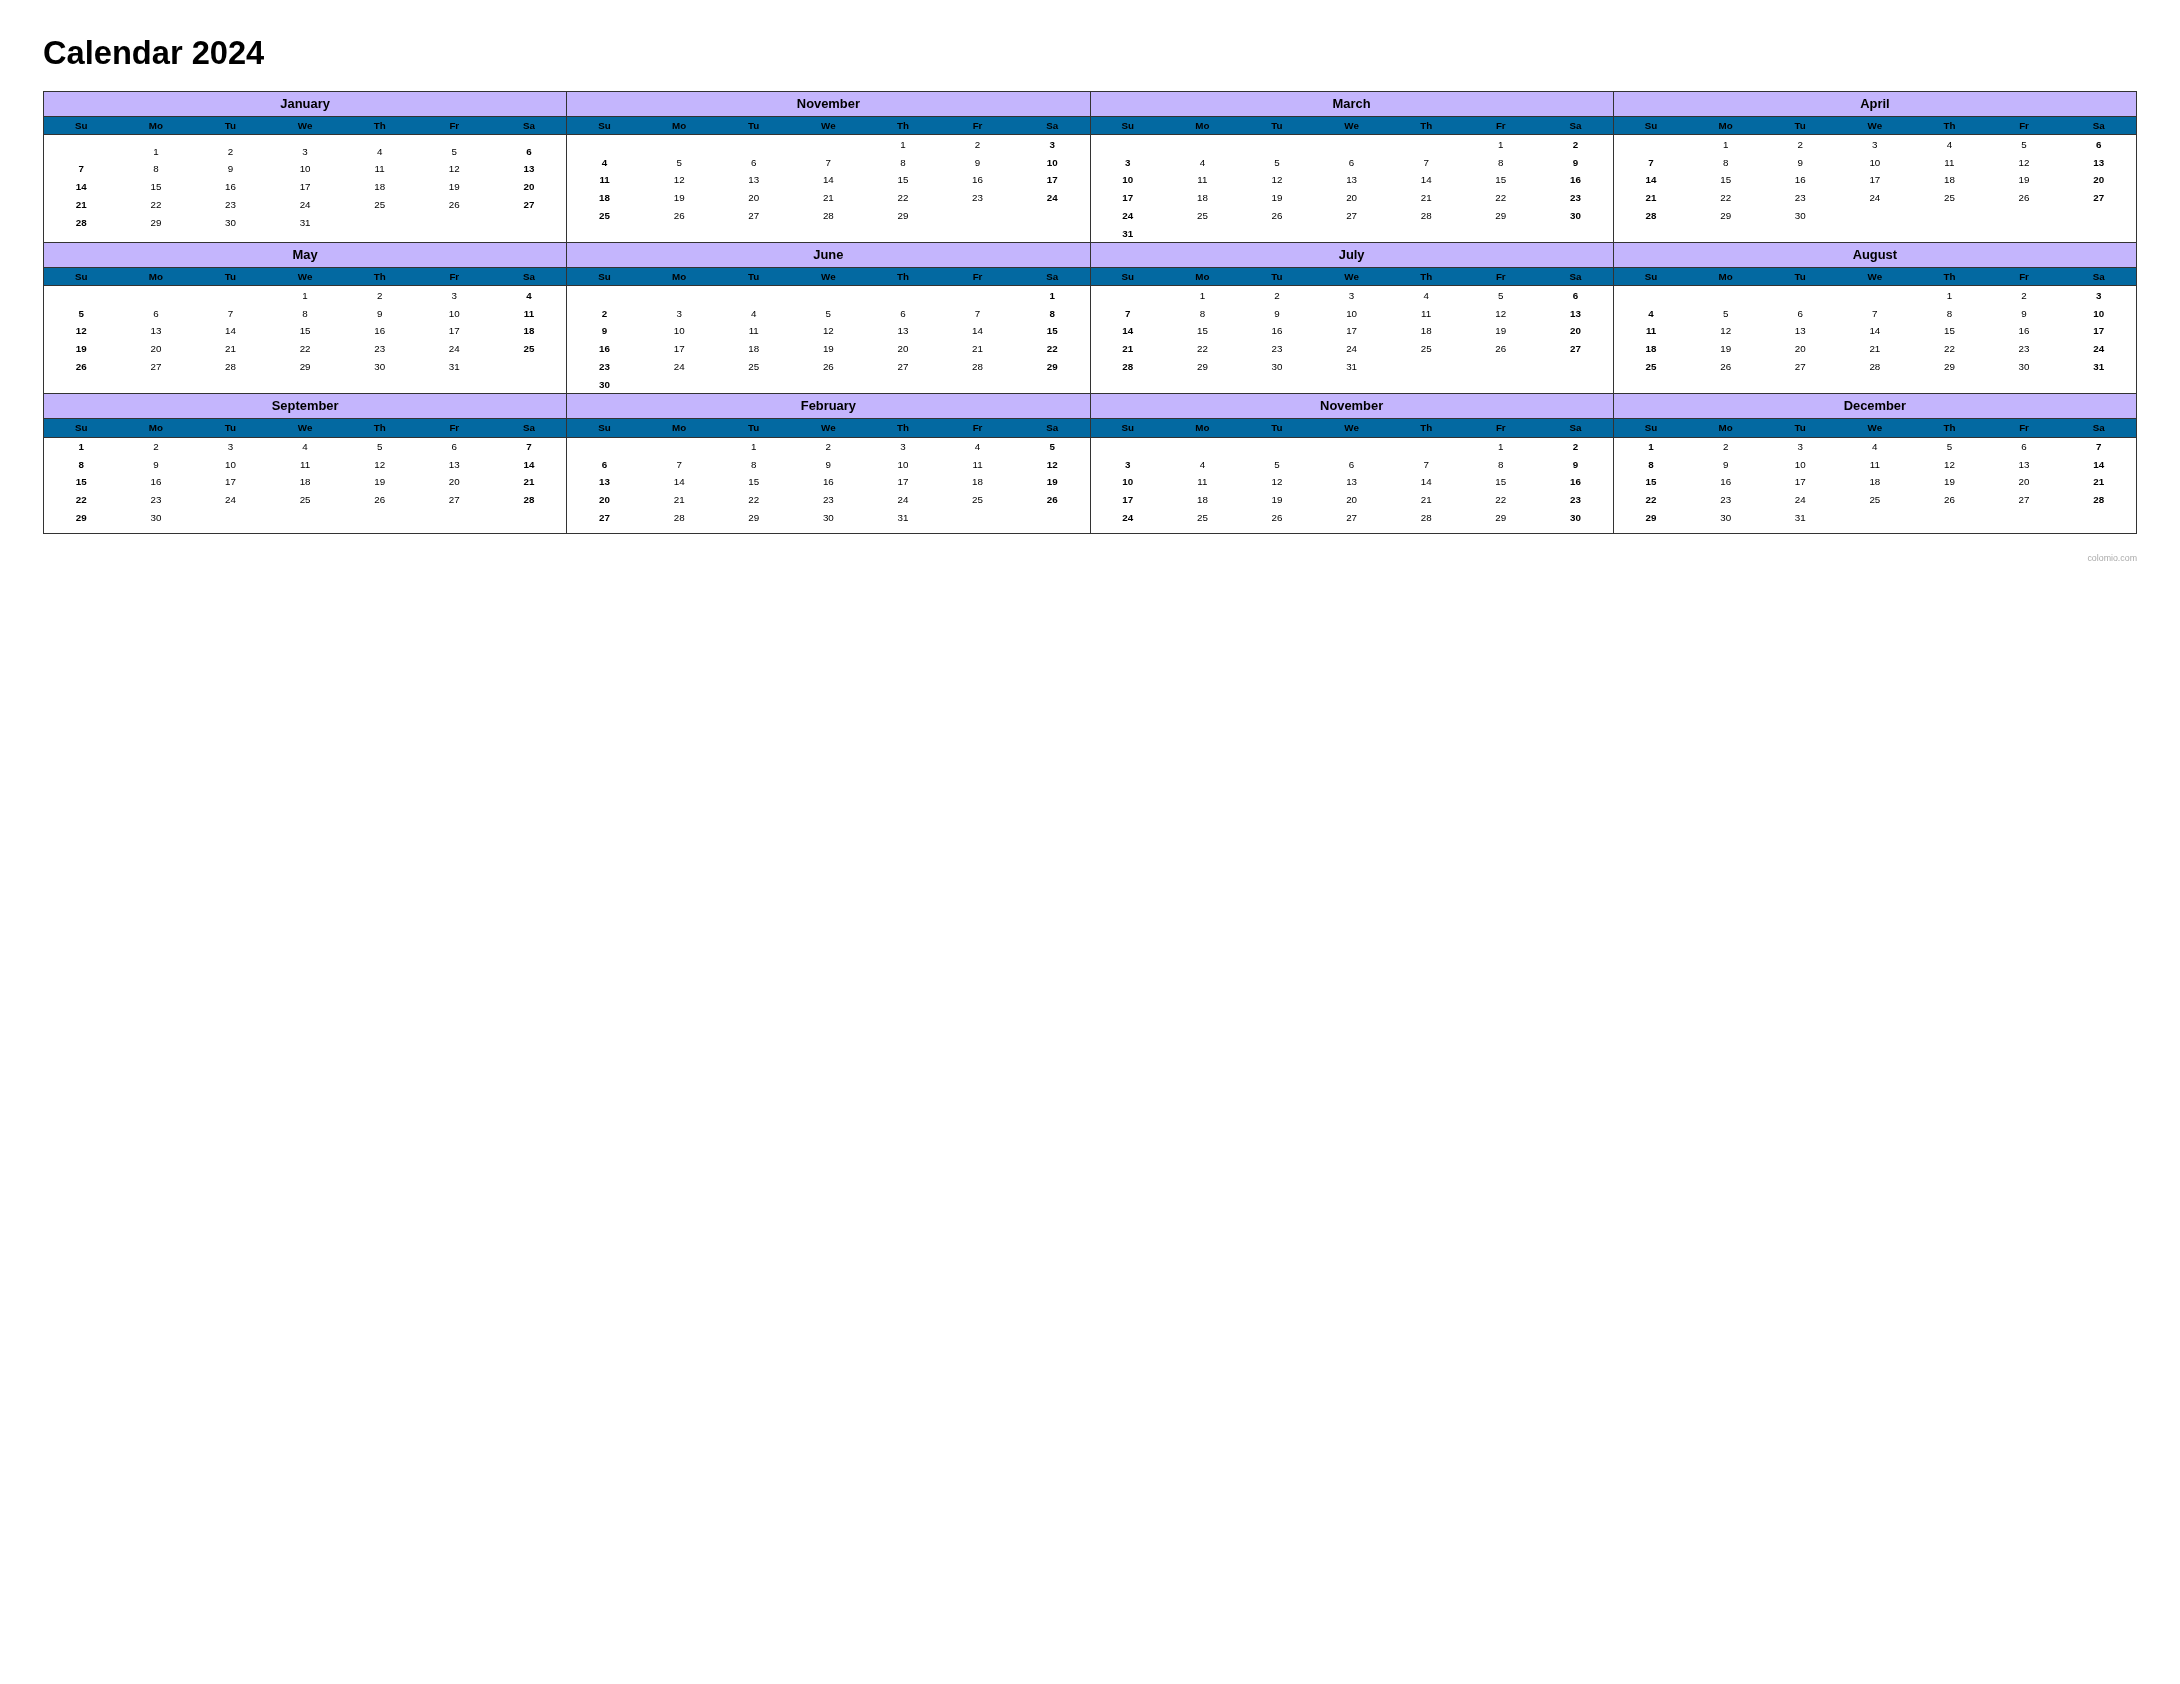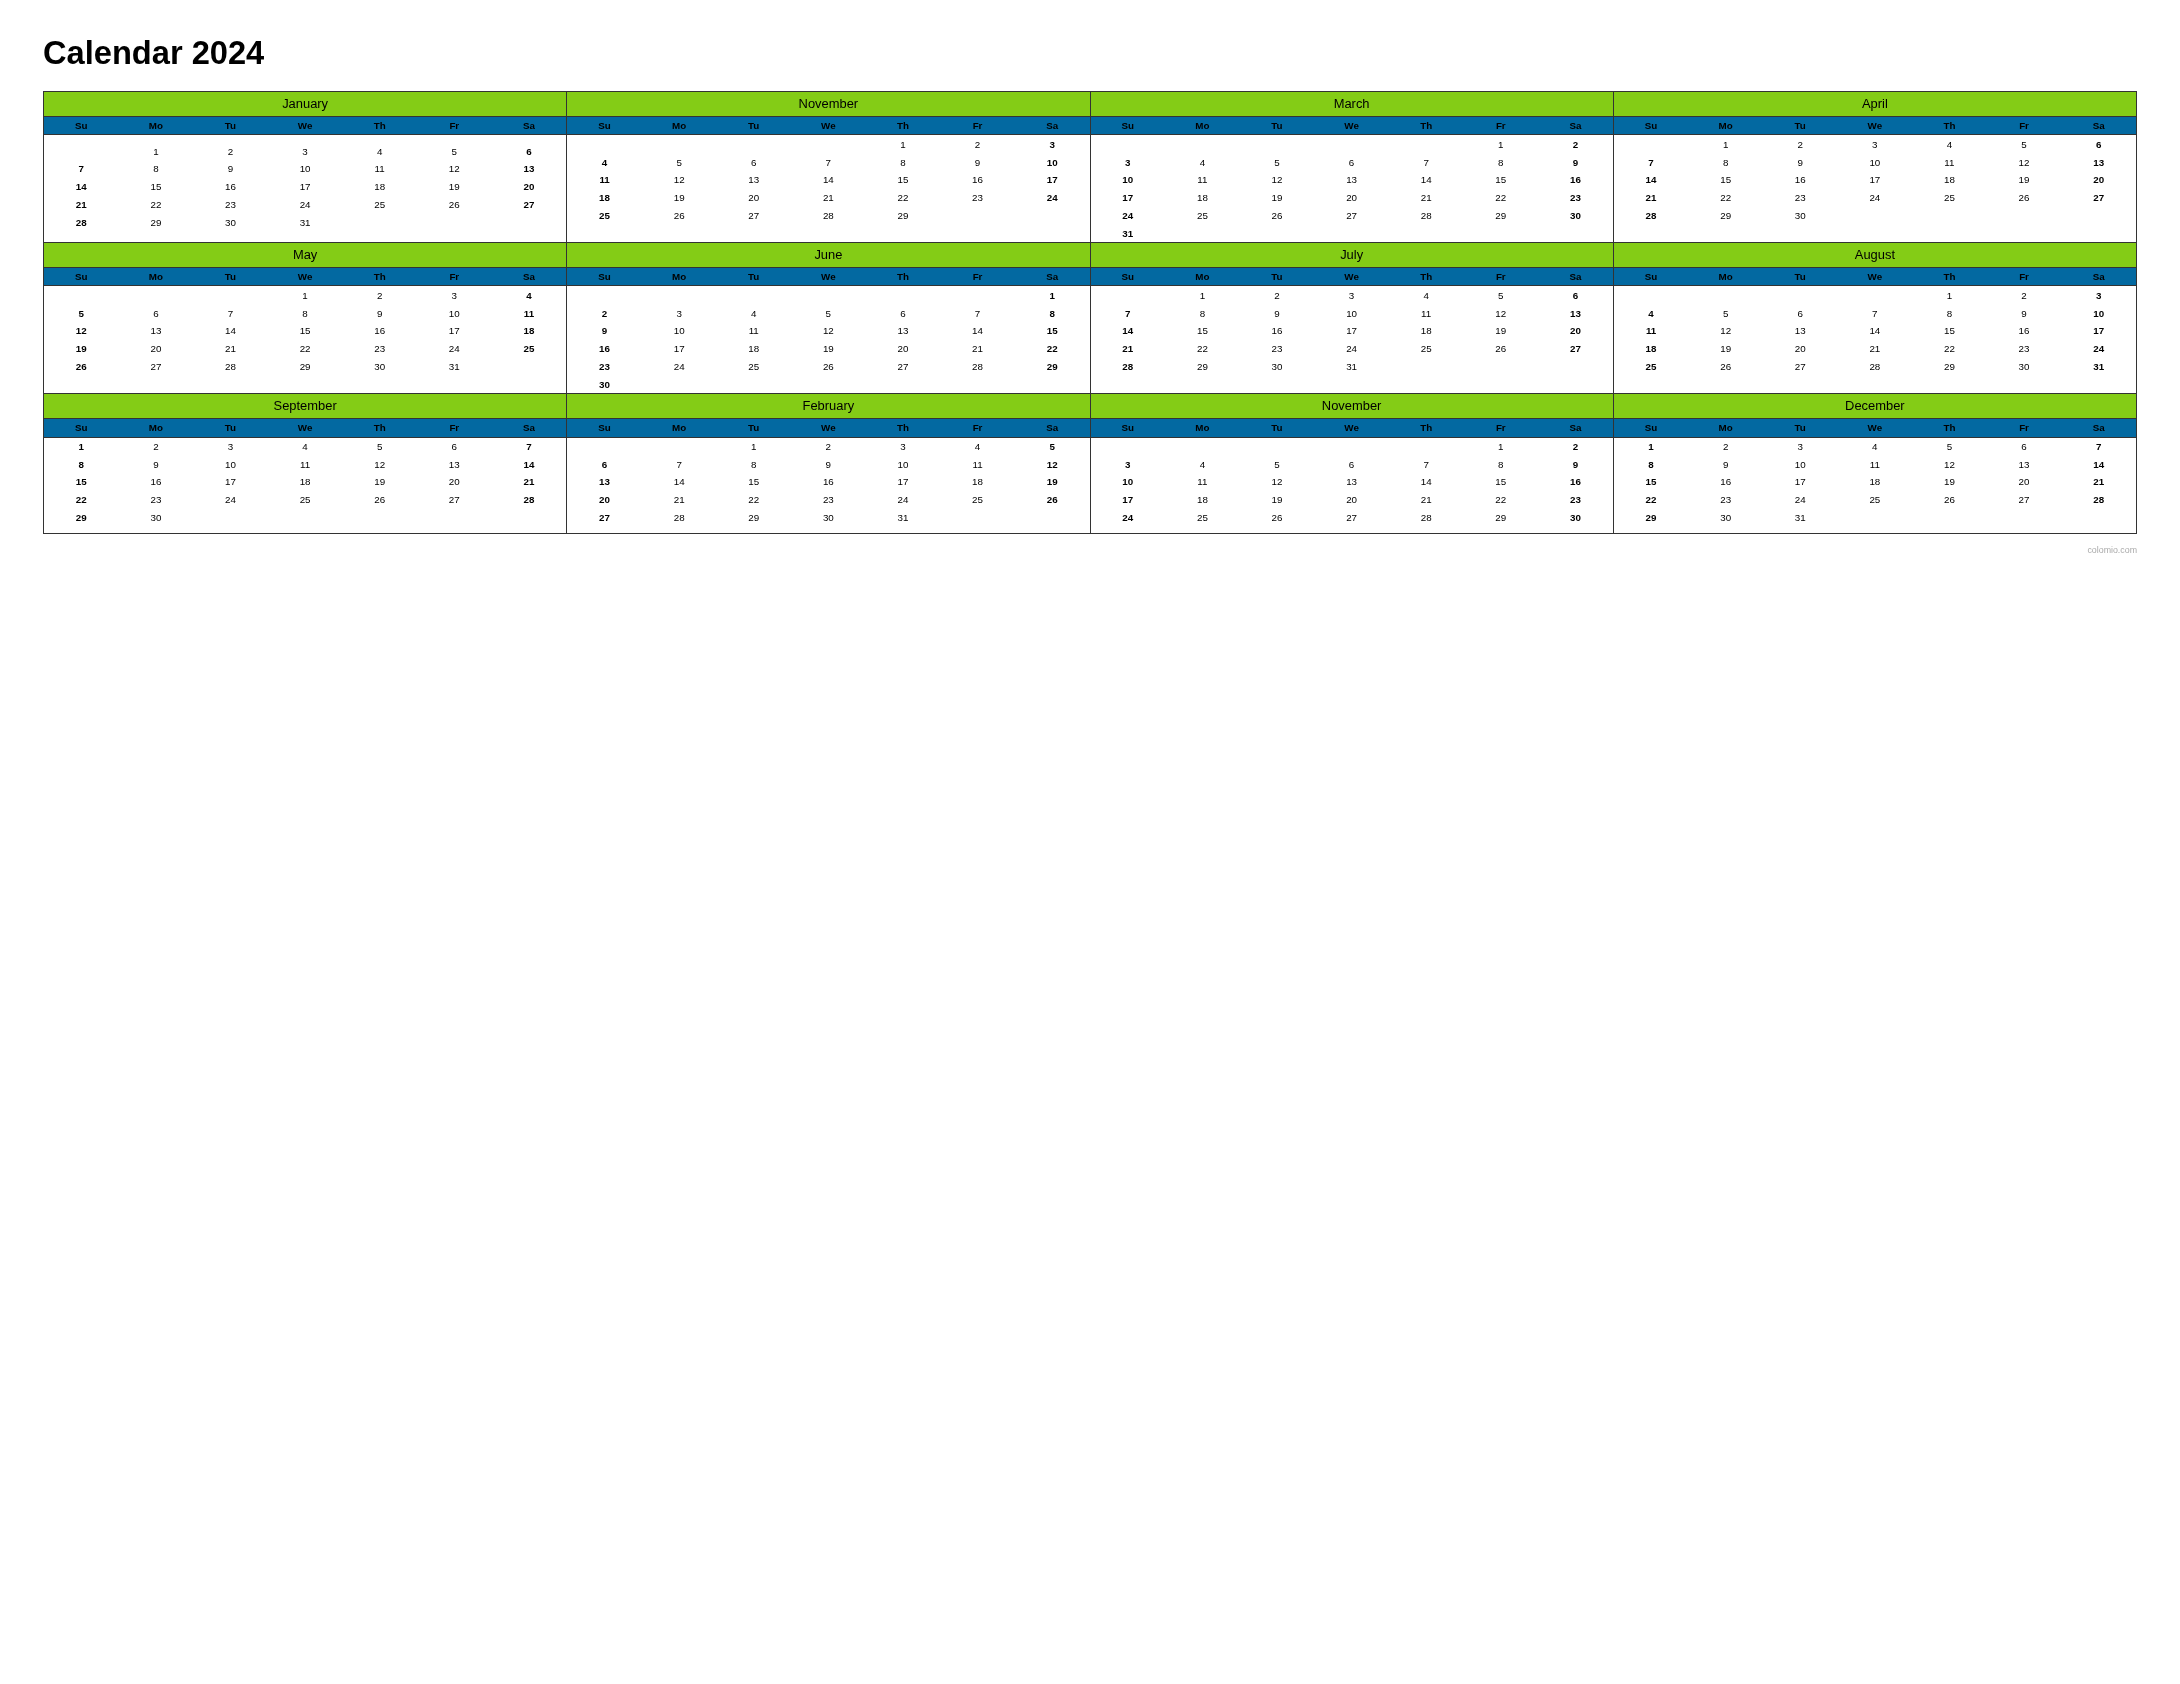--- a/index.html
+++ b/index.html
@@ -21,23 +21,23 @@
       border-left: 1.3px solid #333;
       border-top: 1.3px solid #333;
     }
     .month-block {
       border-right: 1.3px solid #333;
       border-bottom: 1.3px solid #333;
     }
     .month-title {
       text-align: center;
       font-size: 0.95em;
-      font-weight: normal;
+      font-weight: bold;
       padding: 4.3px 0;
-      background: #84cc16;
+      background: #c4b5fd;
       border-bottom: 0.9px solid #333;
     }
     .month-table {
       width: 100%;
       border-collapse: collapse;
       font-size: 0.8em;
     }
     .month-table thead tr {
       background: #0369a1;
       border-bottom: 0.9px solid #333;
@@ -63,21 +63,21 @@
       
     }
     .month-table tbody tr td:first-child,
     .month-table tbody tr td:last-child {
       font-weight: bold;
     }
     .footer {
       text-align: right;
       font-size: 0.65em;
       color: #aaa;
-      margin-top: 11px;
+      margin-top: 19px;
     }
   </style>
 </head>
 <body>
 
 <h1>Calendar 2024</h1>
 
 <div class="calendar-grid" id="calendar-grid">
 <div class="month-block">
       <div class="month-title">January</div>

